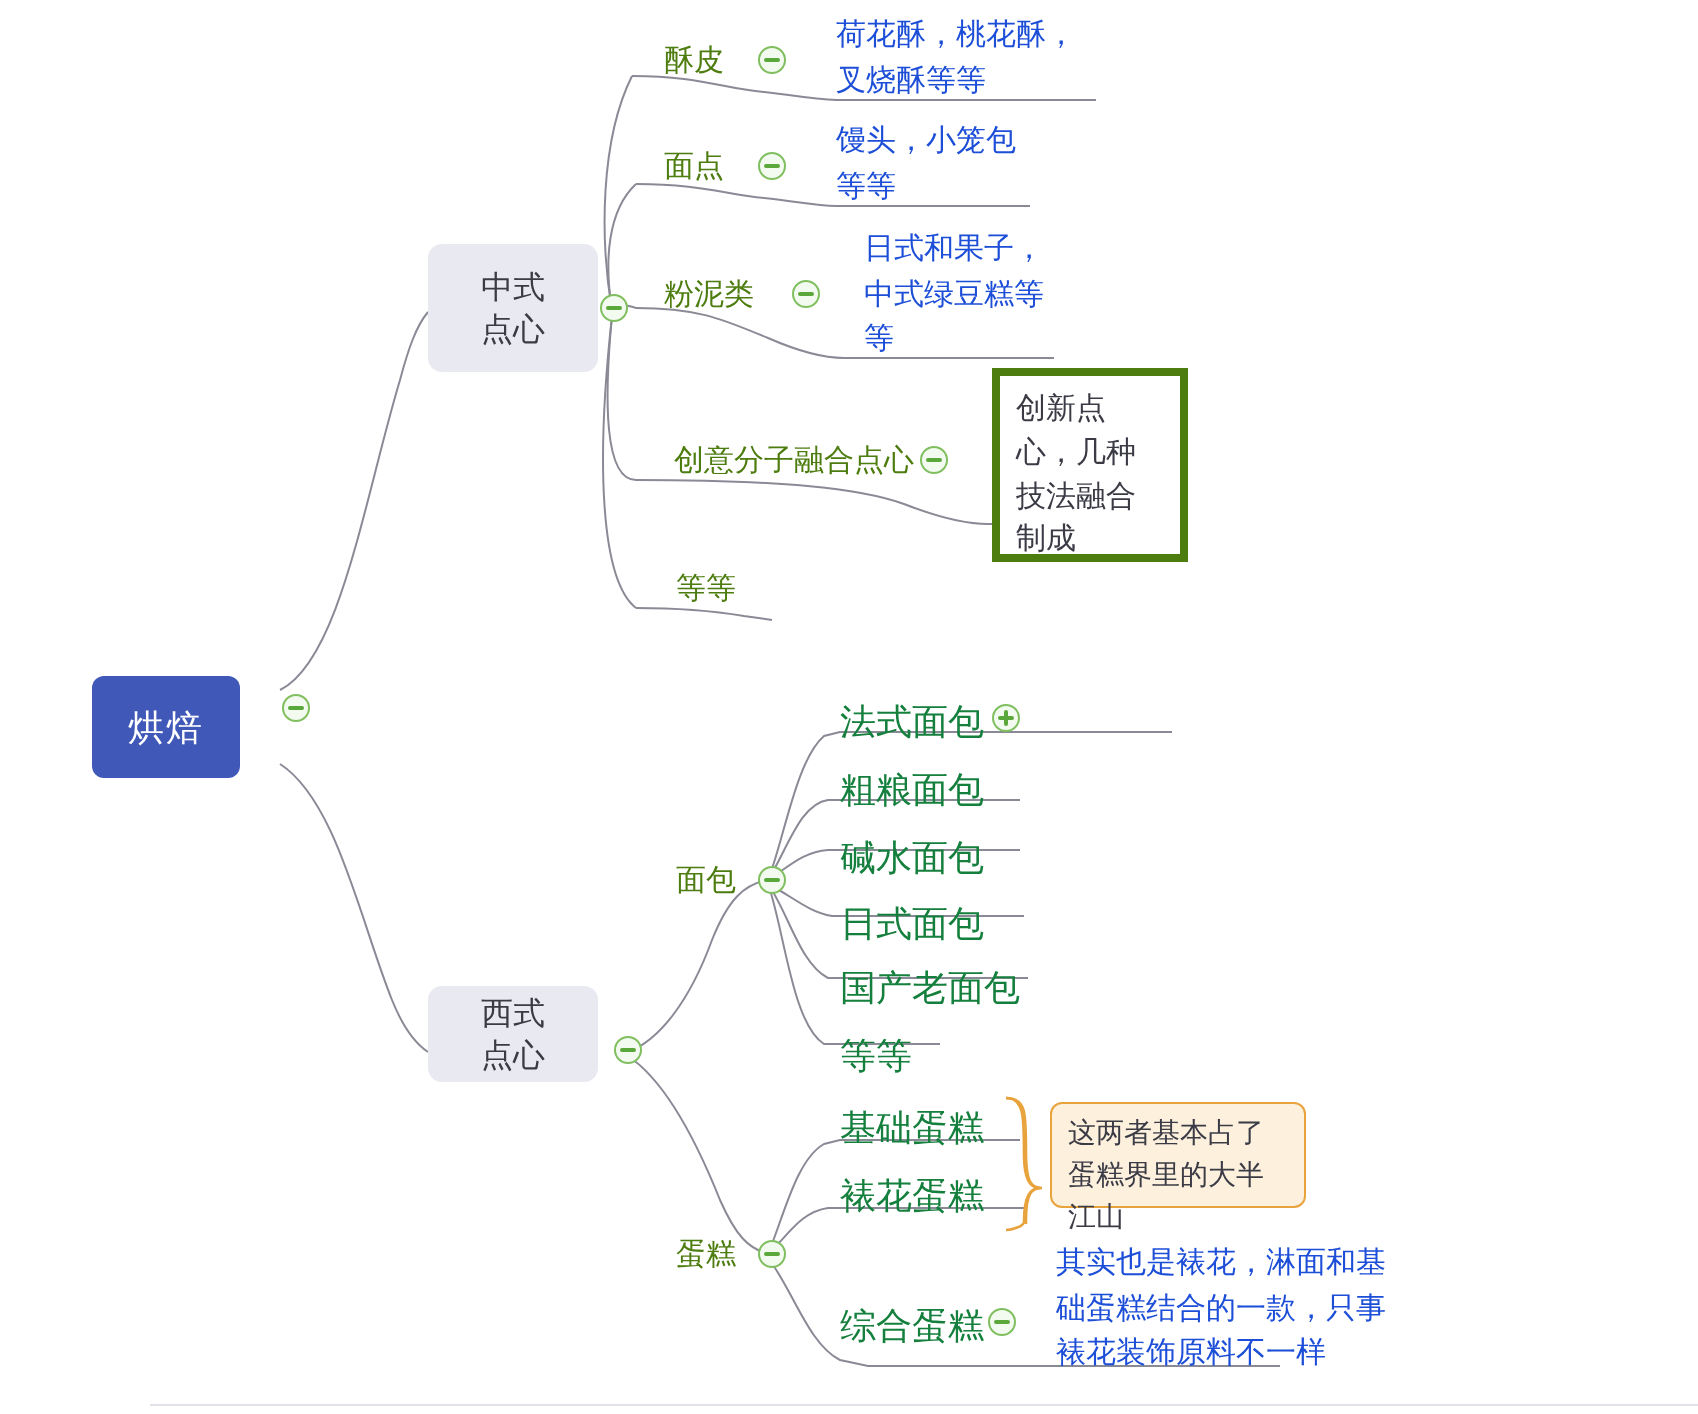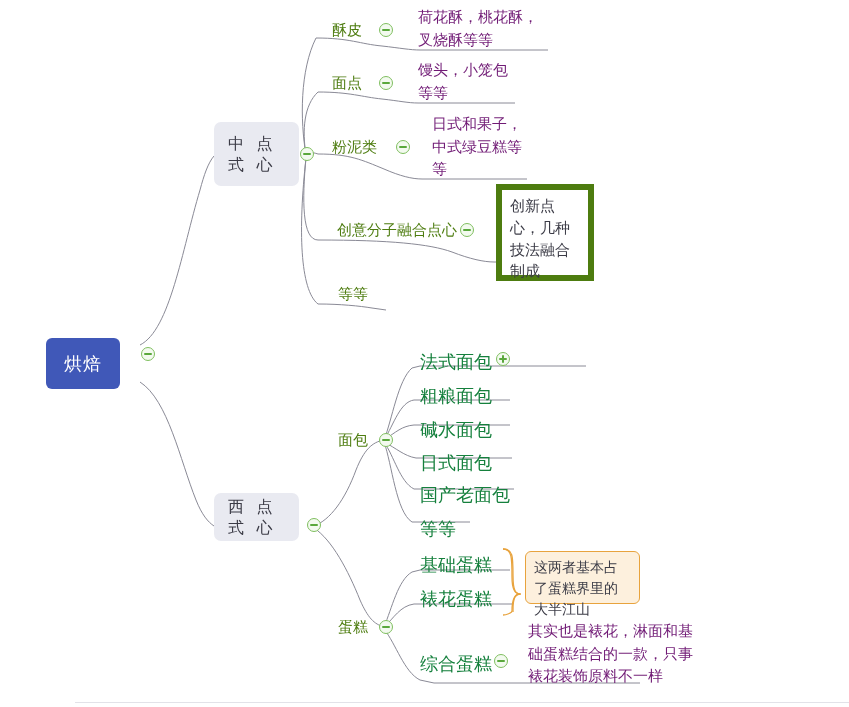--- a/index.html
+++ b/index.html
@@ -17,57 +17,57 @@
   .root-node{
     left:46px;top:338px;width:74px;height:51px;
     background:#4058b8;border-radius:6px;
     display:flex;align-items:center;justify-content:center;
     color:#ffffff;font-size:18px;letter-spacing:1px;
   }
   
   .box-node{
     background:#e9eaf1;border-radius:7px;
     display:flex;align-items:center;justify-content:center;
-    flex-direction:row;line-height:1.32;
+    flex-direction:column;line-height:1.32;
     color:#3b3b46;font-size:16px;padding:6px 14px;
   }
   #n-chinese{left:214px;top:122px;width:85px;height:64px;}
   #n-western{left:214px;top:493px;width:85px;height:48px;}
 
   
   .text-node{
     font-size:15px;color:#4d7c0f;white-space:nowrap;line-height:1.45;
   }
   .leaf-node{font-size:18px;color:#15803d;line-height:1.5;}
-  .wrap-node{font-size:15px;color:#701a75;line-height:1.5;white-space:normal;}
+  .wrap-node{font-size:15px;color:#1d4ed8;line-height:1.5;white-space:normal;}
 
   
   .toggle{
     position:absolute;width:14px;height:14px;border-radius:50%;
     border:1.4px solid #7fbf5f;background:#f3faef;box-sizing:border-box;
   }
   .toggle:before{
     content:"";position:absolute;left:2px;top:5.2px;width:8px;height:1.6px;
     background:#5aa83c;border-radius:1px;
   }
   .toggle.plus:after{
     content:"";position:absolute;left:5.2px;top:2px;width:1.6px;height:8px;
     background:#5aa83c;border-radius:1px;
   }
 
   
   .sel-box{
     position:absolute;left:496px;top:184px;width:98px;height:97px;
-    border:6px solid #4d7c0f;background:#ffffff;box-sizing:border-box;
+    border:4px solid #4d7c0f;background:#ffffff;box-sizing:border-box;
     padding:6px 8px;font-size:15px;line-height:1.45;color:#3b3b46;
   }
 
   
   .note-orange{
-    position:absolute;left:525px;top:551px;width:115px;height:53px;
+    position:absolute;left:525px;top:551px;width:128px;height:53px;
     background:#fdf0dd;border:1.4px solid #e8a33d;border-radius:6px;
     box-sizing:border-box;padding:5px 8px;font-size:14px;line-height:1.5;
     color:#3b3b46;
   }
   .bottom-rule{
     position:absolute;left:75px;top:702px;width:774px;height:1px;
     background:#e2e2e8;
   }
 </style>
 </head>

